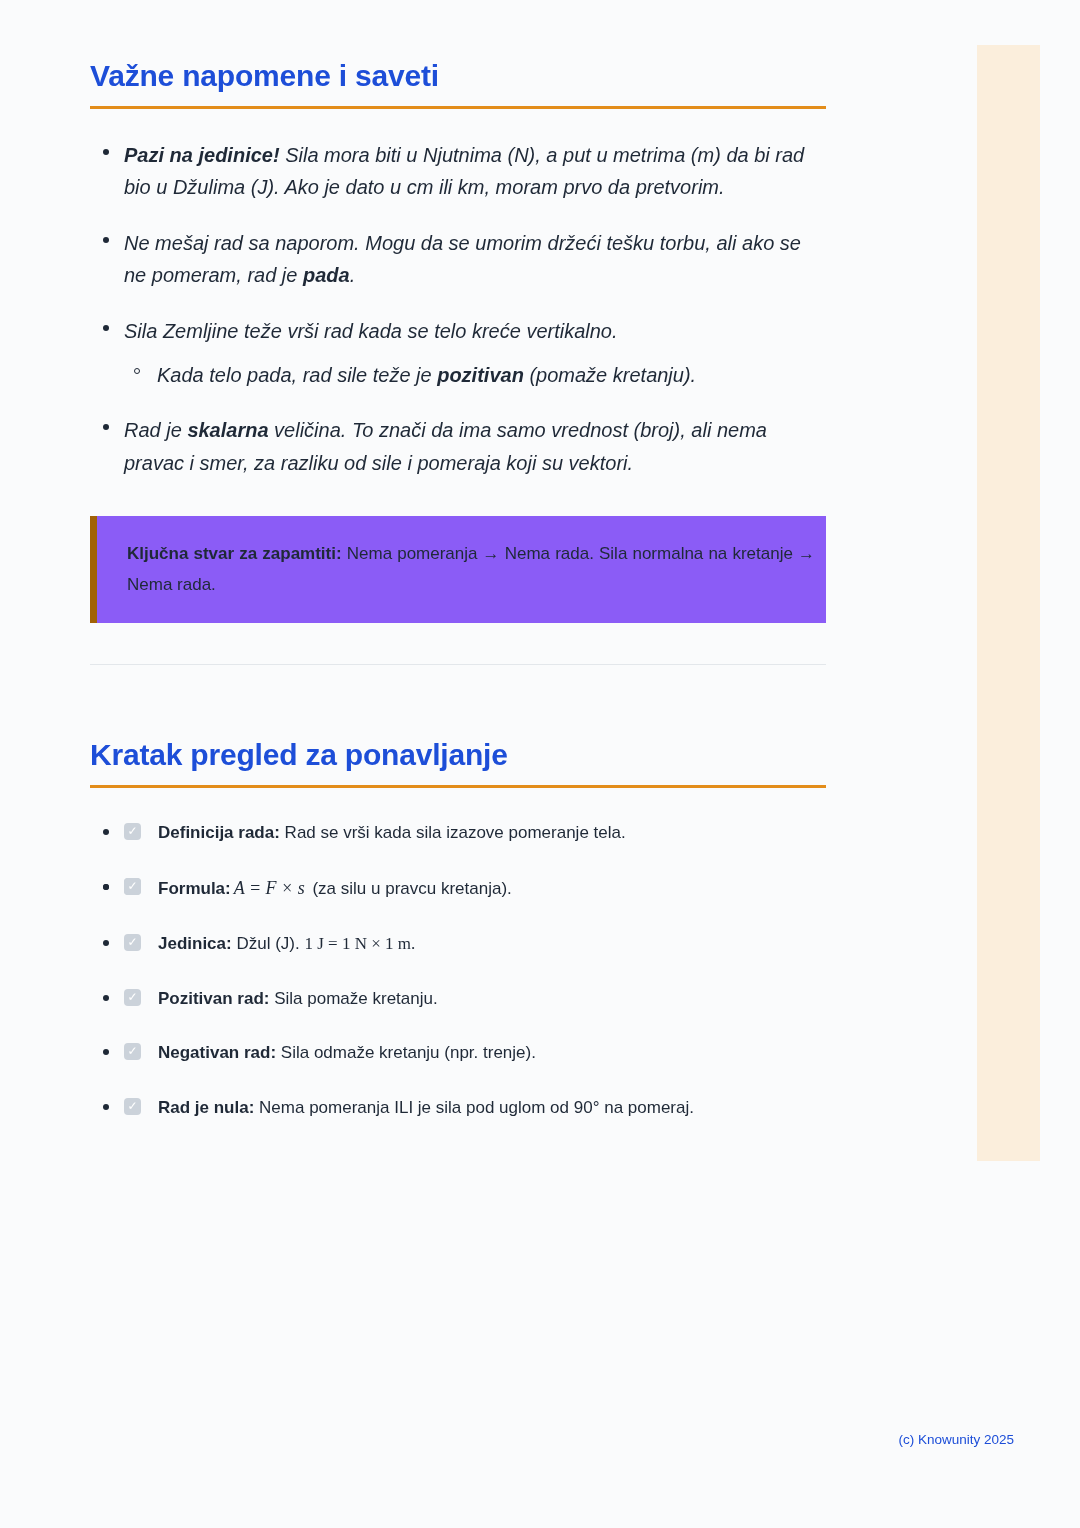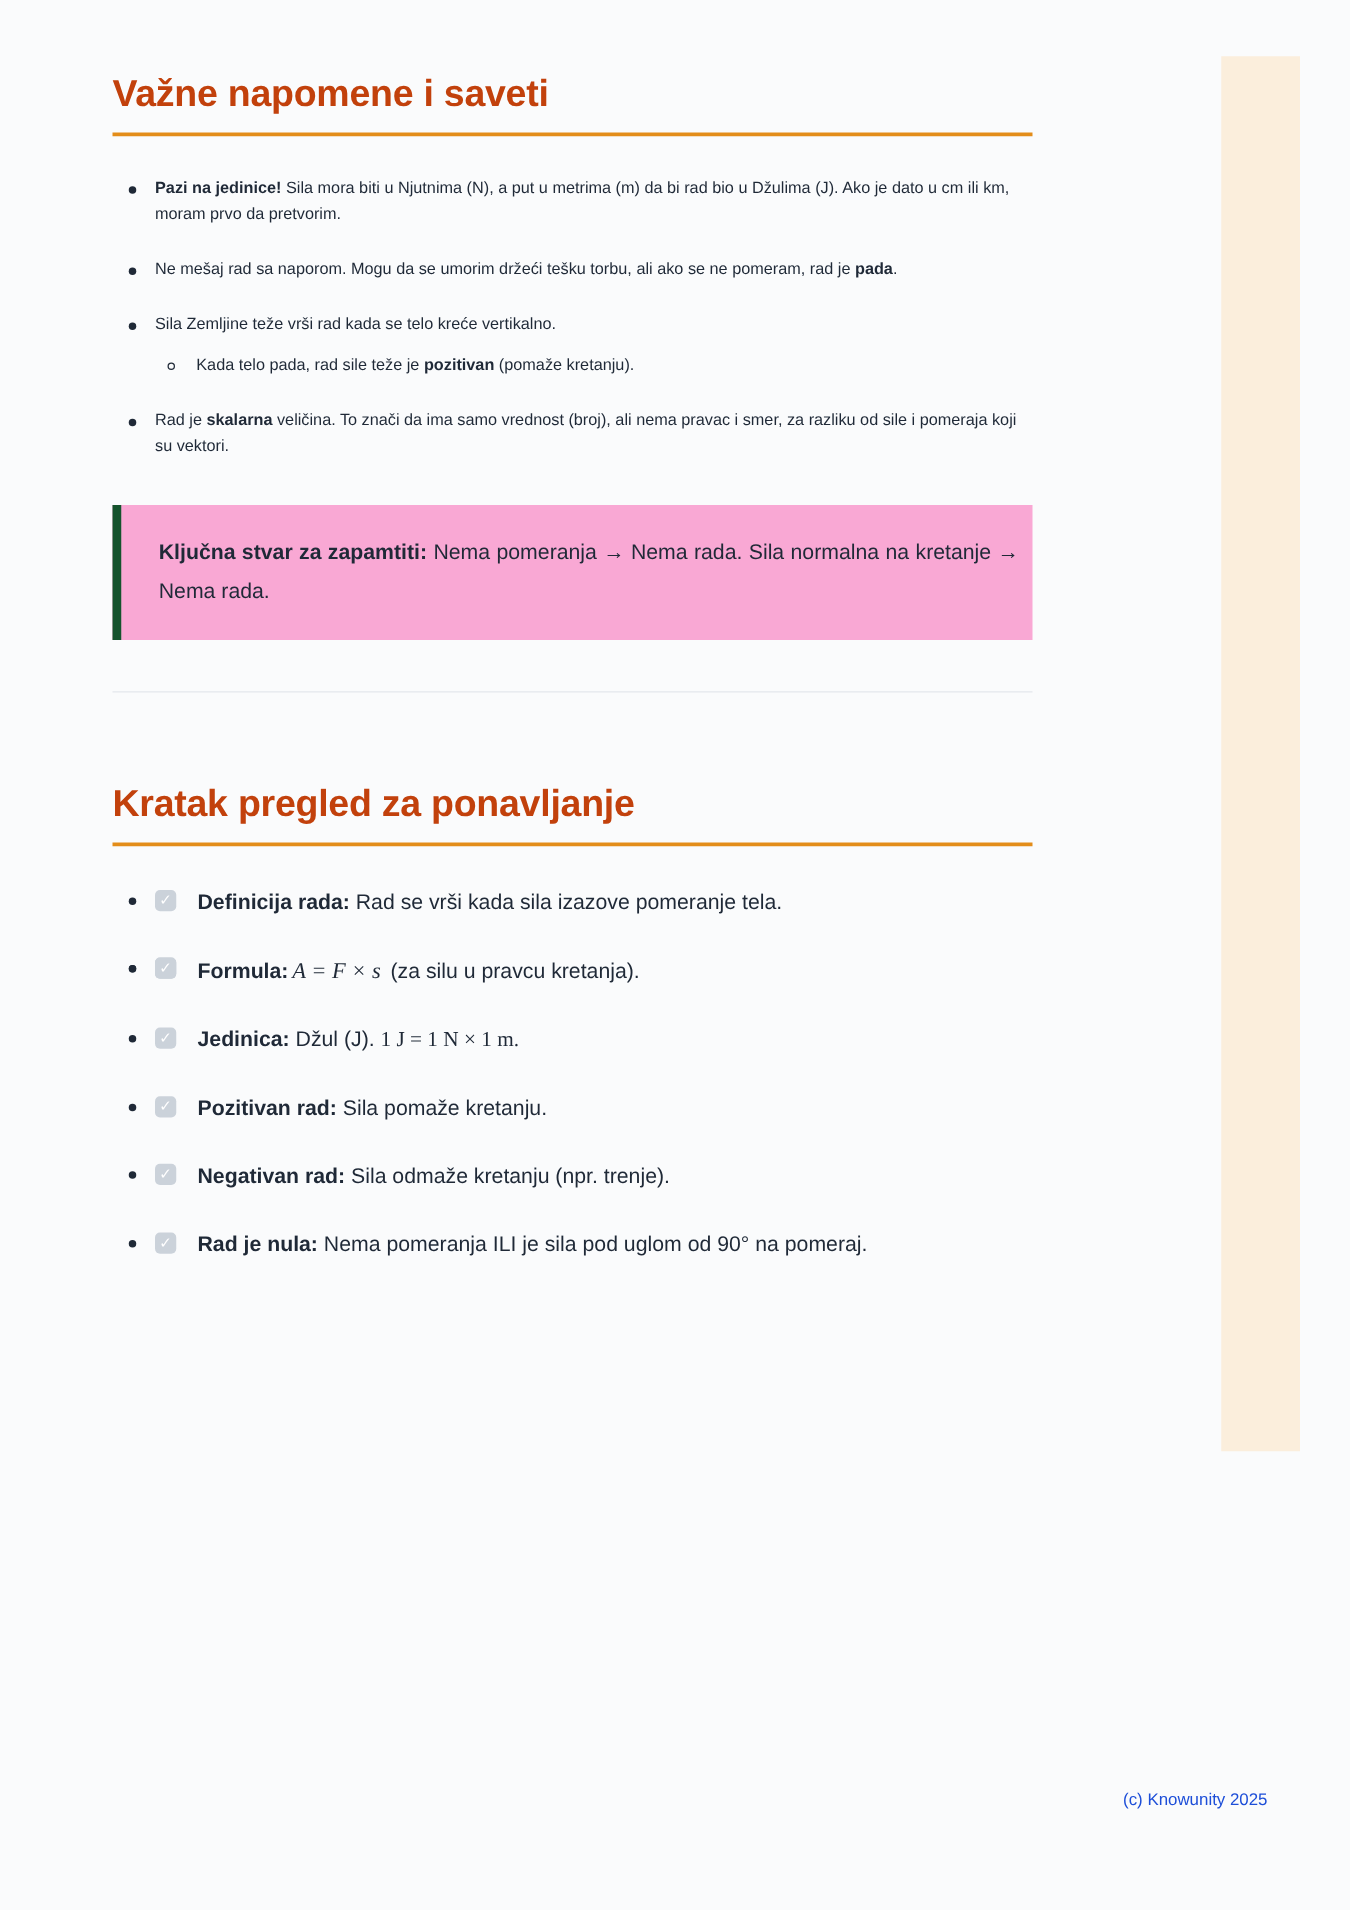--- a/index.html
+++ b/index.html
@@ -24,35 +24,36 @@
   .content {
     position: absolute;
     left: 90px;
     top: 59px;
     width: 736px;
   }
   .section-title {
     margin: 0;
     font-size: 30px;
     font-weight: bold;
-    color: #c2410c;
+    color: #1d4ed8;
     letter-spacing: -0.2px;
   }
   .title-rule {
     margin: 13px 0 0 0;
     border: none;
     height: 3px;
     background: #E38D1A;
   }
   .notes-list {
     list-style: none;
     margin: 30px 0 0 0;
     padding: 0;
-    font-size: 13px;
+    font-size: 20px;
     line-height: 1.62;
+    font-style: italic;
   }
   .note-item {
     position: relative;
     padding-left: 34px;
     margin-bottom: 23px;
   }
   .dot {
     position: absolute;
     left: 13px;
     top: 10px;
@@ -76,22 +77,22 @@
     left: 10px;
     top: 9px;
     width: 6px;
     height: 6px;
     border-radius: 50%;
     border: 1.6px solid #1F2937;
     background: transparent;
   }
   .callout {
     margin-top: 37px;
-    background: #f9a8d4;
-    border-left: 7px solid #14532d;
+    background: #8b5cf6;
+    border-left: 7px solid #a16207;
     padding: 23px 11px 23px 30px;
     font-size: 17px;
     line-height: 1.8;
     text-align: justify;
   }
   .callout p { margin: 0; }
   .divider {
     border: none;
     height: 1px;
     background: #E3E7EB;

